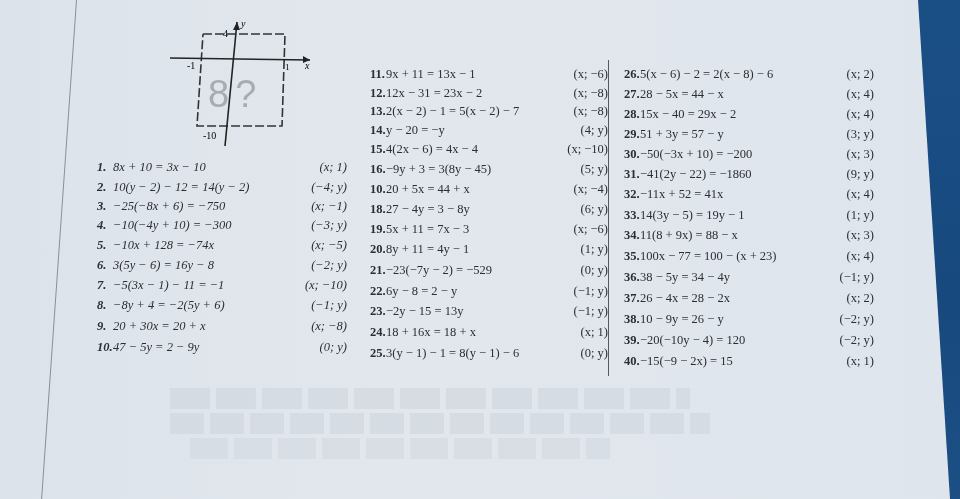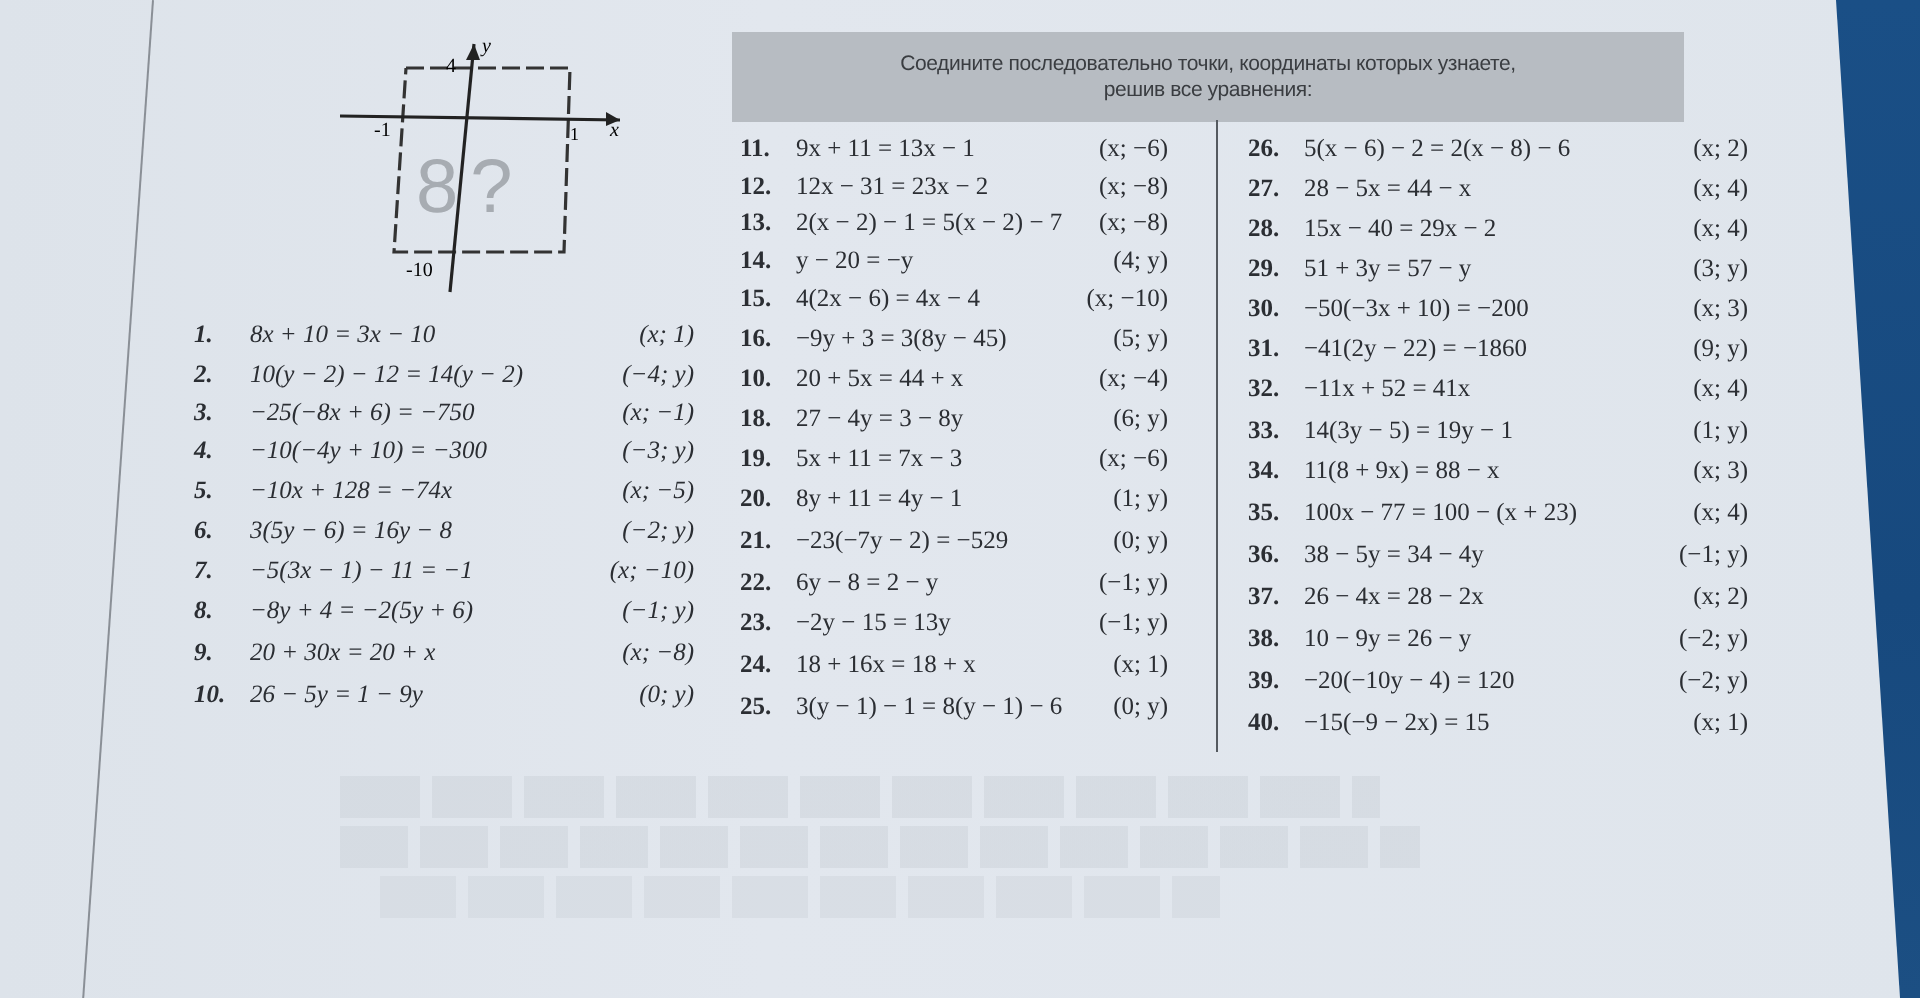--- a/index.html
+++ b/index.html
@@ -33,27 +33,27 @@
     .graph svg { width: 150px; height: 130px; }
     .graph .q {
       position: absolute; left: 43px; top: 55px; font-family: "Liberation Sans", sans-serif;
       font-size: 38px; color: #a7acb2; letter-spacing: 6px;
     }
     .col {
       position: absolute; font-size: 12.5px; color: #2b2e33;
     }
     .row { position: absolute; height: 20px; white-space: nowrap; }
     .num { position: absolute; left: 0; font-style: normal; font-weight: bold; }
-    .eq { position: absolute; left: 28px; }
+    .eq { position: absolute; left: 16px; }
     .pt { position: absolute; text-align: right; }
     .col1 { left: 97px; top: 160px; font-style: italic; }
     .col1 .num { font-style: italic; }
     .col1 .pt { left: 190px; width: 60px; }
     .col2 { left: 370px; top: 67px; }
-    .col2 .pt { left: 152px; width: 62px; }
+    .col2 .pt { left: 176px; width: 62px; }
     .col3 { left: 624px; top: 67px; }
     .col3 .pt { left: 188px; width: 62px; }
     .divider {
       position: absolute; left: 608px; top: 60px; width: 1px; height: 316px; background: #555a60;
     }
     .ghost {
       position: absolute; left: 170px; top: 388px; width: 560px;
       font-family: "Liberation Sans", sans-serif; font-size: 12px; color: #c9cfd6;
       line-height: 21px;
     }
@@ -78,24 +78,20 @@
     </svg>
     <span class="q">8?</span>
     <span style="position:absolute;left:76px;top:0;font-size:10px;font-style:italic;">y</span>
     <span style="position:absolute;left:140px;top:42px;font-size:10px;font-style:italic;">x</span>
     <span style="position:absolute;left:58px;top:10px;font-size:10px;">4</span>
     <span style="position:absolute;left:22px;top:42px;font-size:10px;">-1</span>
     <span style="position:absolute;left:120px;top:44px;font-size:9px;">1</span>
     <span style="position:absolute;left:38px;top:112px;font-size:10px;">-10</span>
   </div>
 
-  <div class="banner">
-    <span>Соедините последовательно точки, координаты которых узнаете,</span>
-    <span>решив все уравнения:</span>
-  </div>
 
   <div class="divider"></div>
 
   <div class="col col1">
     <div class="row" style="top:0px">
         <span class="num">1.</span>
         <span class="eq">8x + 10 = 3x − 10</span>
         <span class="pt">(x; 1)</span>
       </div>
     <div class="row" style="top:20px">
@@ -133,21 +129,21 @@
         <span class="eq">−8y + 4 = −2(5y + 6)</span>
         <span class="pt">(−1; y)</span>
       </div>
     <div class="row" style="top:159px">
         <span class="num">9.</span>
         <span class="eq">20 + 30x = 20 + x</span>
         <span class="pt">(x; −8)</span>
       </div>
     <div class="row" style="top:180px">
         <span class="num">10.</span>
-        <span class="eq">26 − 5y = 1 − 9y</span>
+        <span class="eq">47 − 5y = 2 − 9y</span>
         <span class="pt">(0; y)</span>
       </div>
   </div>
 
   <div class="col col2">
     <div class="row" style="top:0px">
         <span class="num">11.</span>
         <span class="eq">9x + 11 = 13x − 1</span>
         <span class="pt">(x; −6)</span>
       </div>

